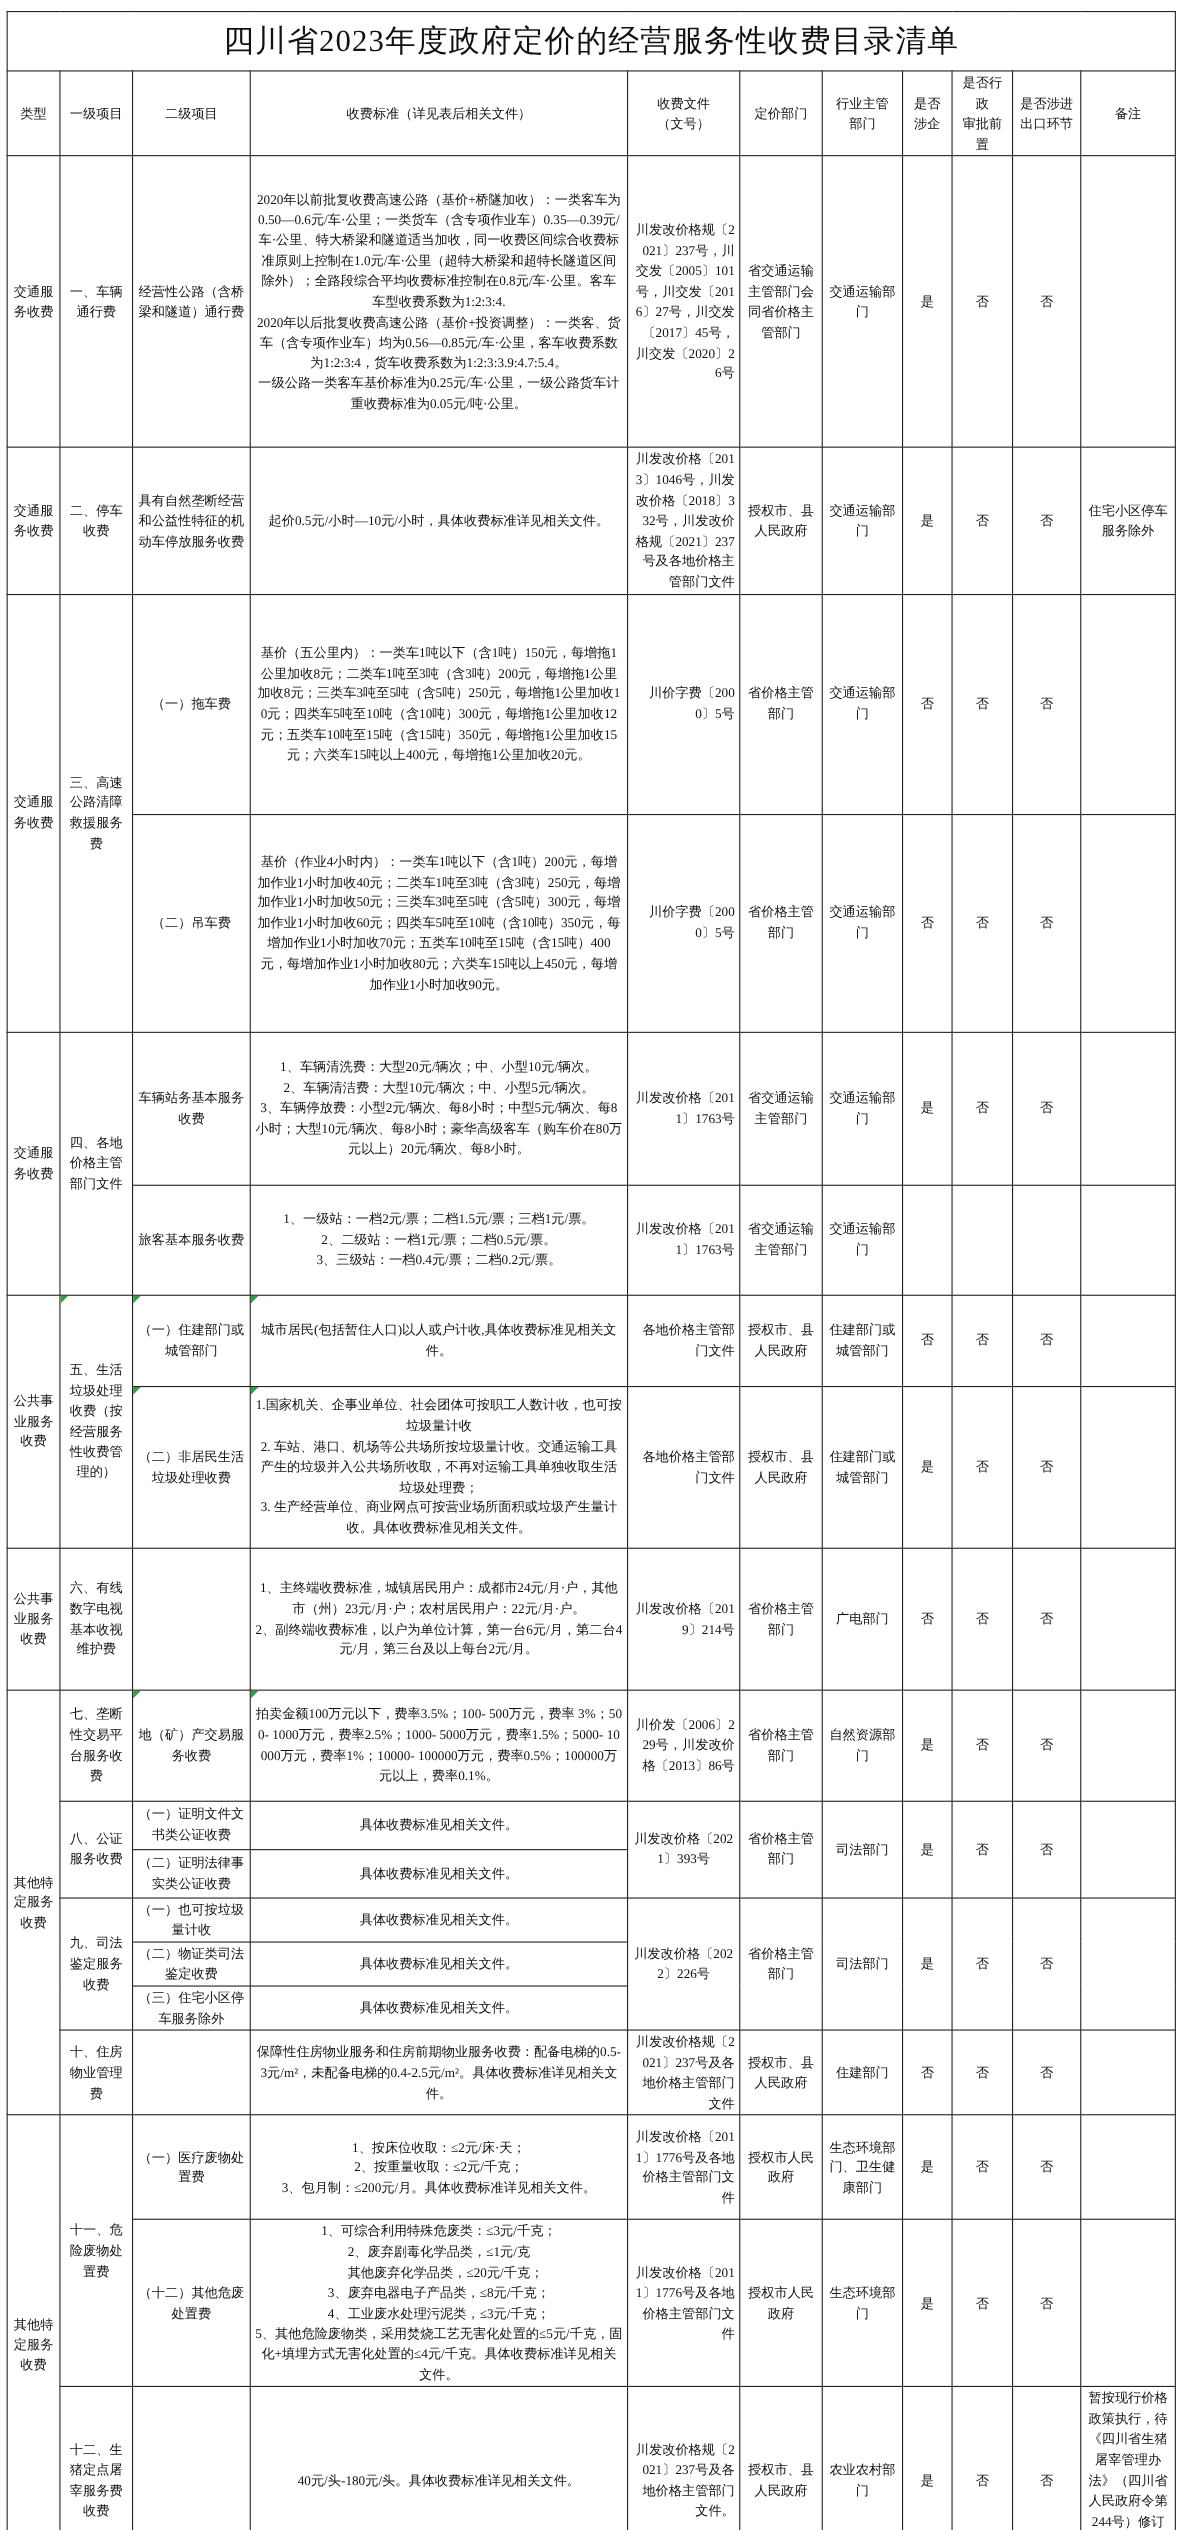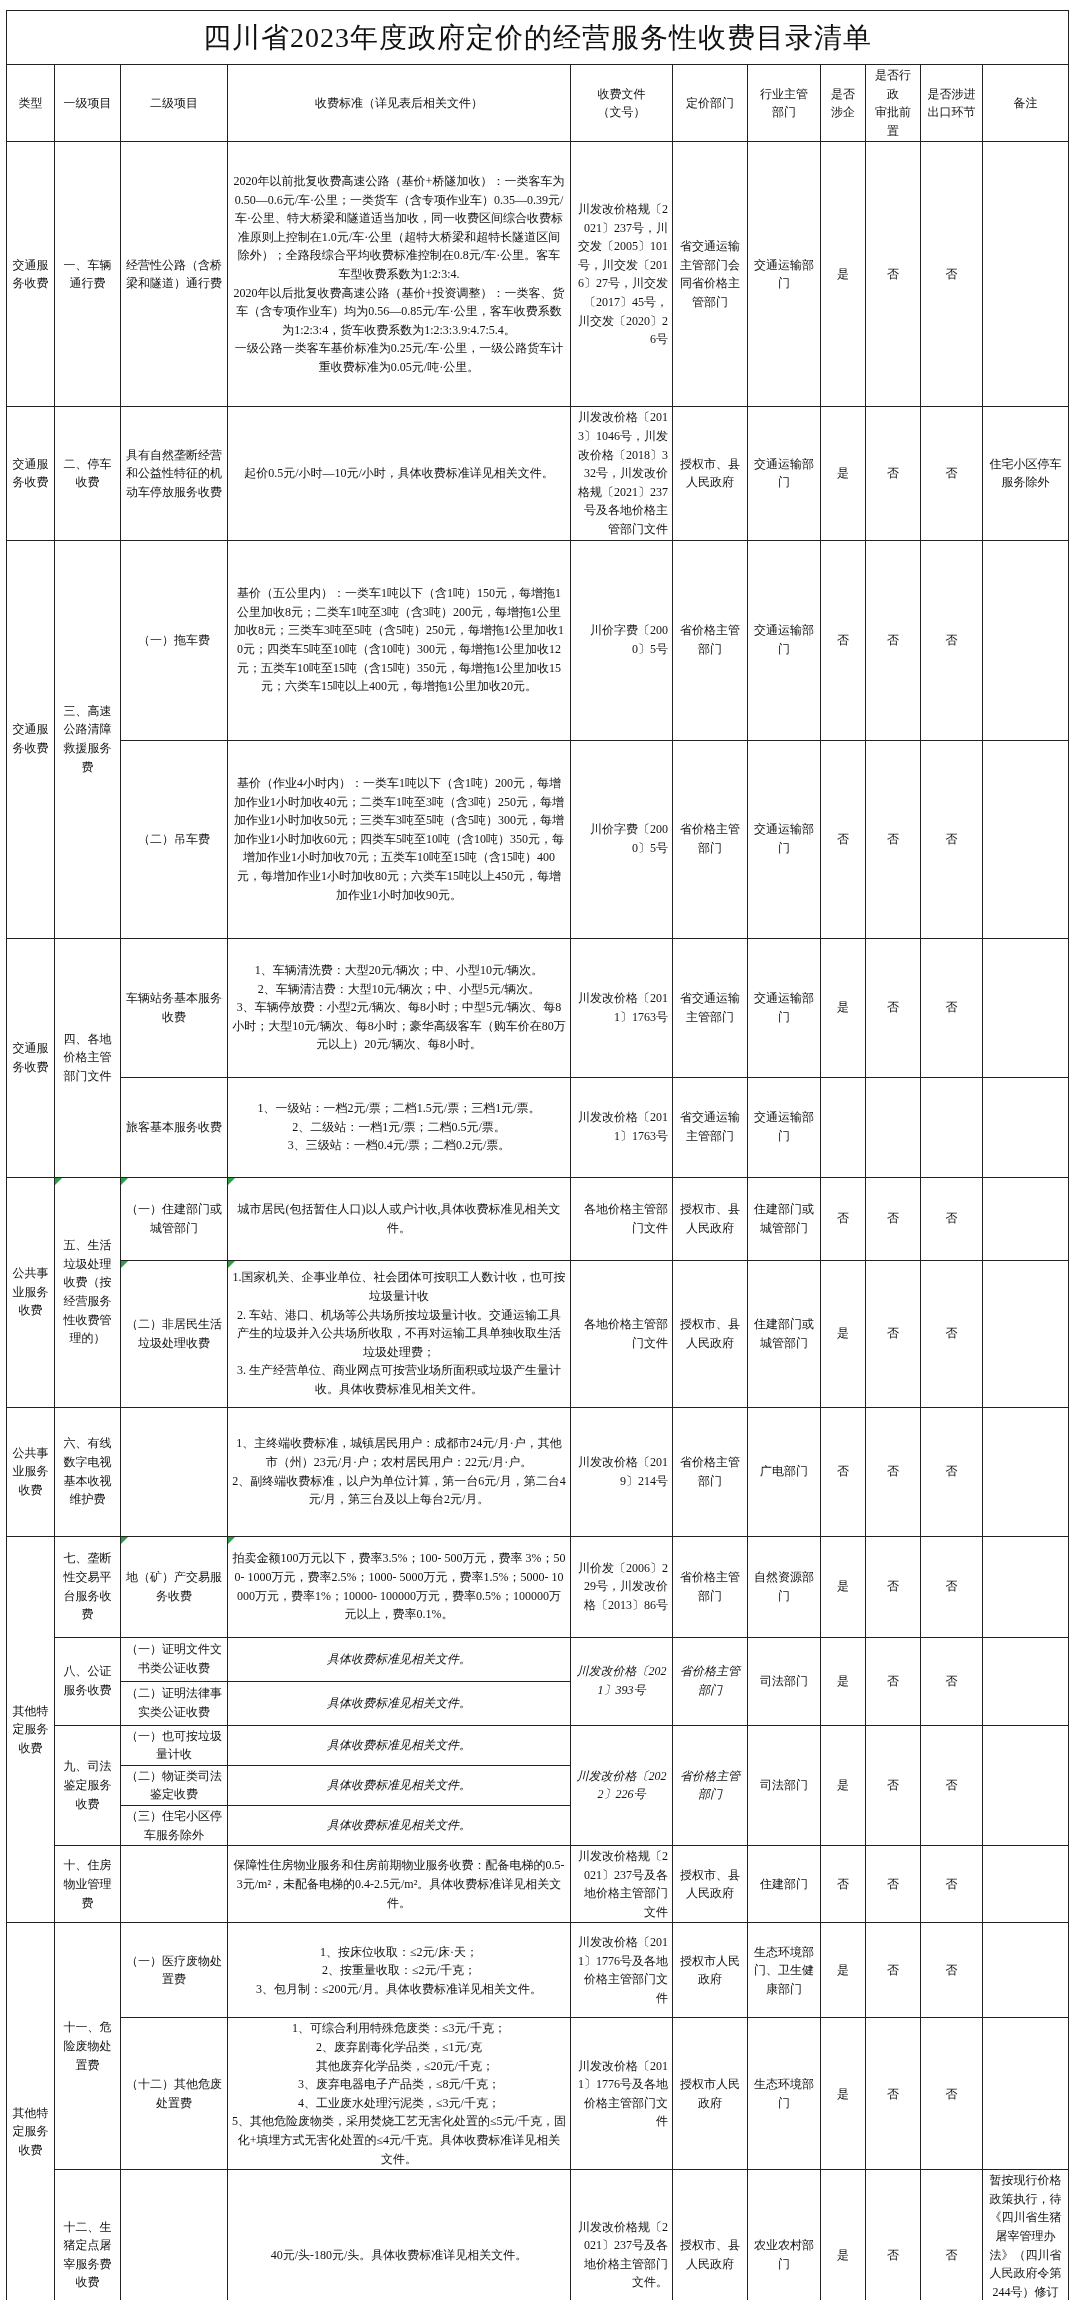--- a/index.html
+++ b/index.html
@@ -7,21 +7,21 @@
        font-family:"Liberation Serif","DejaVu Serif",serif;color:#111111;}
   table{border-collapse:collapse;table-layout:fixed;width:1062px;margin:10px 0 0 6px;}
   th,td{border:1px solid #222222;padding:1px 4px;font-size:12px;line-height:1.55;
         font-weight:normal;text-align:center;vertical-align:middle;overflow:hidden;
         white-space:pre-line;word-break:break-all;position:relative;}
   .title-cell{font-size:28px;font-weight:normal;letter-spacing:1px;}
   thead th{font-size:12px;}
   td.std{text-align:center;}
   td.doc{text-align:right;}
   td.prc{text-align:center;}
-  td.ctr{text-align:center;font-style:italic;}
+  td.ctr{text-align:center;}
   td.gm::before{content:"";position:absolute;top:0;left:0;width:0;height:0;
         border-top:7px solid #2f9e44;border-right:7px solid transparent;}
 </style>
 </head>
 <body>
 
 <table>
   <colgroup>
     <col style="width:48px">
       <col style="width:66px">

